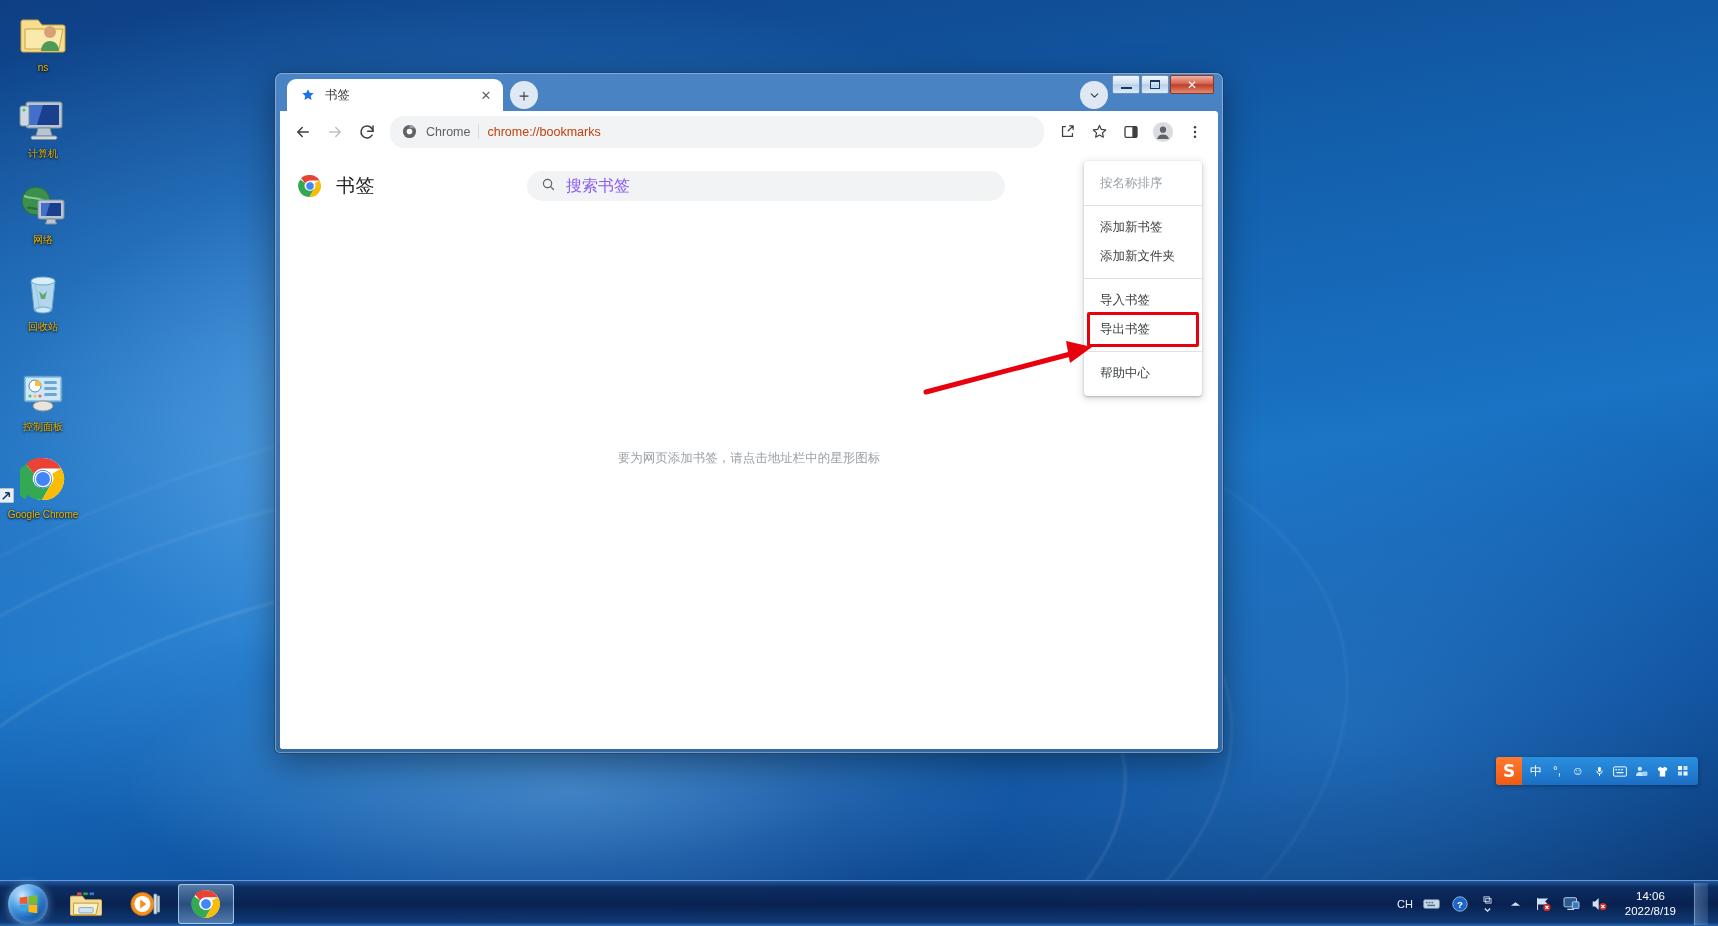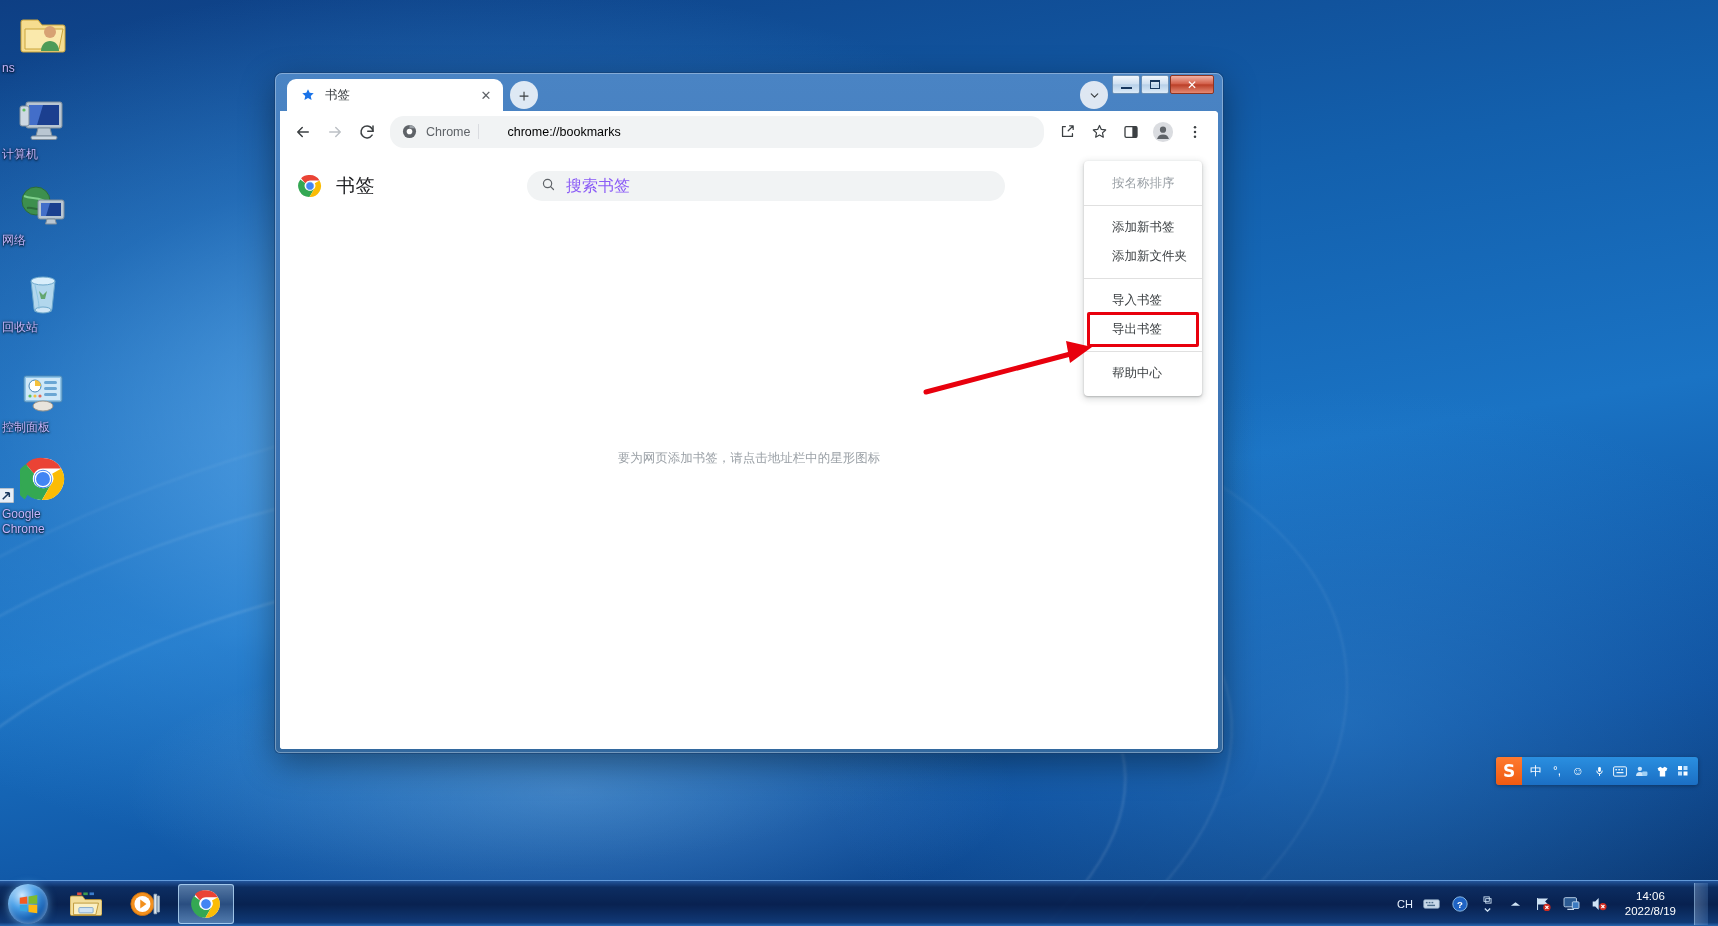--- a/index.html
+++ b/index.html
@@ -28,22 +28,22 @@
   .sw1 { width: 1500px; height: 700px; left: -260px; top: 470px; transform: rotate(-9deg); }
   .sw2 { width: 1250px; height: 560px; left: -120px; top: 560px; transform: rotate(-7deg); border-color: rgba(255,255,255,0.14); }
   .sw3 { width: 1700px; height: 820px; left: -340px; top: 400px; transform: rotate(-11deg); border-color: rgba(255,255,255,0.07); }
   .glow {
     position: absolute; left: 120px; top: 640px; width: 900px; height: 300px;
     background: radial-gradient(ellipse at center, rgba(170,220,255,0.28) 0%, rgba(120,190,250,0) 70%);
   }
 
   
   .dicon {
-    position: absolute; width: 86px; text-align: left;
-    color: #c4b5fd; font-size: 12px; line-height: 14px;
+    position: absolute; width: 86px; text-align: center;
+    color: #eab308; font-size: 10px; line-height: 14px;
     text-shadow: 0 1px 2px rgba(0,0,0,0.85), 0 0 3px rgba(0,0,0,0.7);
     cursor: default;
   }
   .dicon .glyph { height: 50px; display:flex; align-items:flex-end; justify-content:center; margin-bottom: 5px; }
   .dicon .lbl { display: inline-block; padding: 0 2px; }
 
   
   #win {
     position: absolute; left: 275px; top: 73px; width: 948px; height: 680px;
     border-radius: 7px 7px 5px 5px;
@@ -98,21 +98,21 @@
   #toolbar { height: 41px; display:flex; align-items:center; gap: 2px; padding: 0 8px; background:#fff; }
   .tbtn { width: 30px; height: 30px; border-radius:50%; display:flex; align-items:center; justify-content:center; color:#5f6368; }
   .tbtn.dim { color:#bdc1c6; }
   #omnibox {
     flex: 1 1 auto; height: 28px; margin: 0 6px; border-radius: 14px; background:#f1f3f4;
     display:flex; align-items:center; gap: 8px; padding: 16px 12px; min-width: 0;
   }
   #omnibox .oicon { flex:0 0 auto; width:16px; height:16px; }
   #omnibox .chip { font-size: 12.5px; color:#5f6368; white-space:nowrap; }
   #omnibox .sep { width:1px; height:15px; background:#dadce0; }
-  #omnibox .url { font-size: 12.5px; color:#000000; white-space:nowrap; overflow:hidden;margin-left:20px; }
+  #omnibox .url { font-size: 12.5px; color:#c2410c; white-space:nowrap; overflow:hidden; }
 
   
   #page { position:absolute; left:0; right:0; top:41px; bottom:0; background:#fff; }
   #bm-header { height: 56px; display:flex; align-items:center; padding: 12px 18px 0 18px; }
   #bm-header .logo { width: 24px; height: 24px; margin-right: 14px; }
   #bm-header .h1 { font-size: 19px; color:#202124; letter-spacing:.5px; }
   #search {
     margin-left: 152px; width: 478px; height: 30px; border-radius: 15px; background:#f1f3f4;
     display:flex; align-items:center; gap: 10px; padding: 0 14px;
   }
@@ -133,21 +133,21 @@
     font-size: 12.5px; color:#9aa0a6;
   }
 
   
   #menu {
     position: absolute; left: 1084px; top: 161px; width: 118px;
     background:#fff; border-radius: 4px;
     box-shadow: 0 2px 6px 2px rgba(60,64,67,0.15), 0 1px 2px rgba(60,64,67,0.30);
     padding: 8px 0; z-index: 40;
   }
-  .mi { height: 29px; display:flex; align-items:center; padding: 0 28px; font-size: 12.5px; color:#3c4043; white-space:nowrap; }
+  .mi { height: 29px; display:flex; align-items:center; padding: 0 16px; font-size: 12.5px; color:#3c4043; white-space:nowrap; }
   .mi.disabled { color:#9aa0a6; }
   .msep { height:1px; background:#e0e0e0; margin: 7px 0; }
 
   
   #redbox {
     position:absolute; left: 1087px; top: 312px; width: 112px; height: 35px;
     border: 3px solid #e8000d; border-radius: 2px; z-index: 60; pointer-events:none;
   }
   #arrow { position:absolute; left: 920px; top: 330px; z-index: 61; pointer-events:none; }
 

